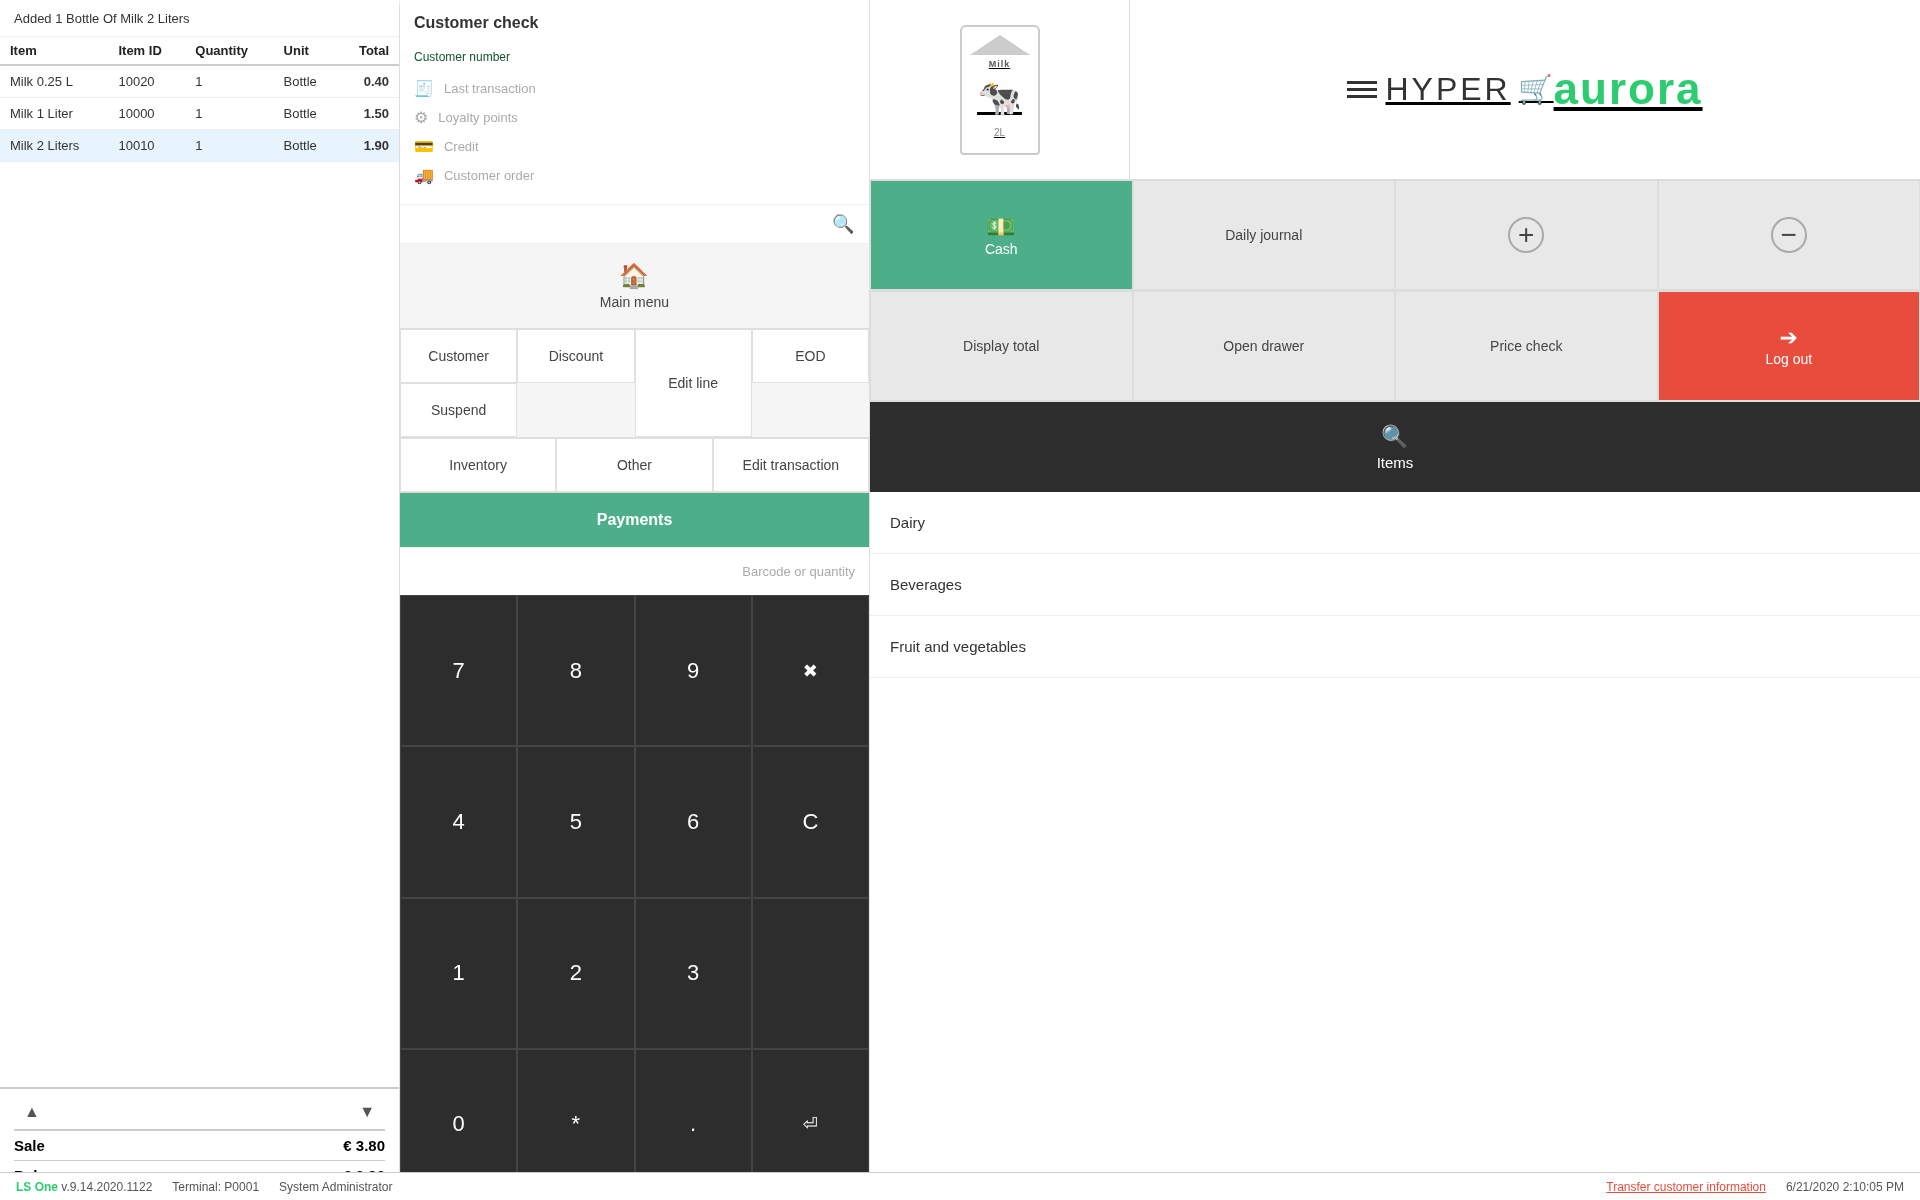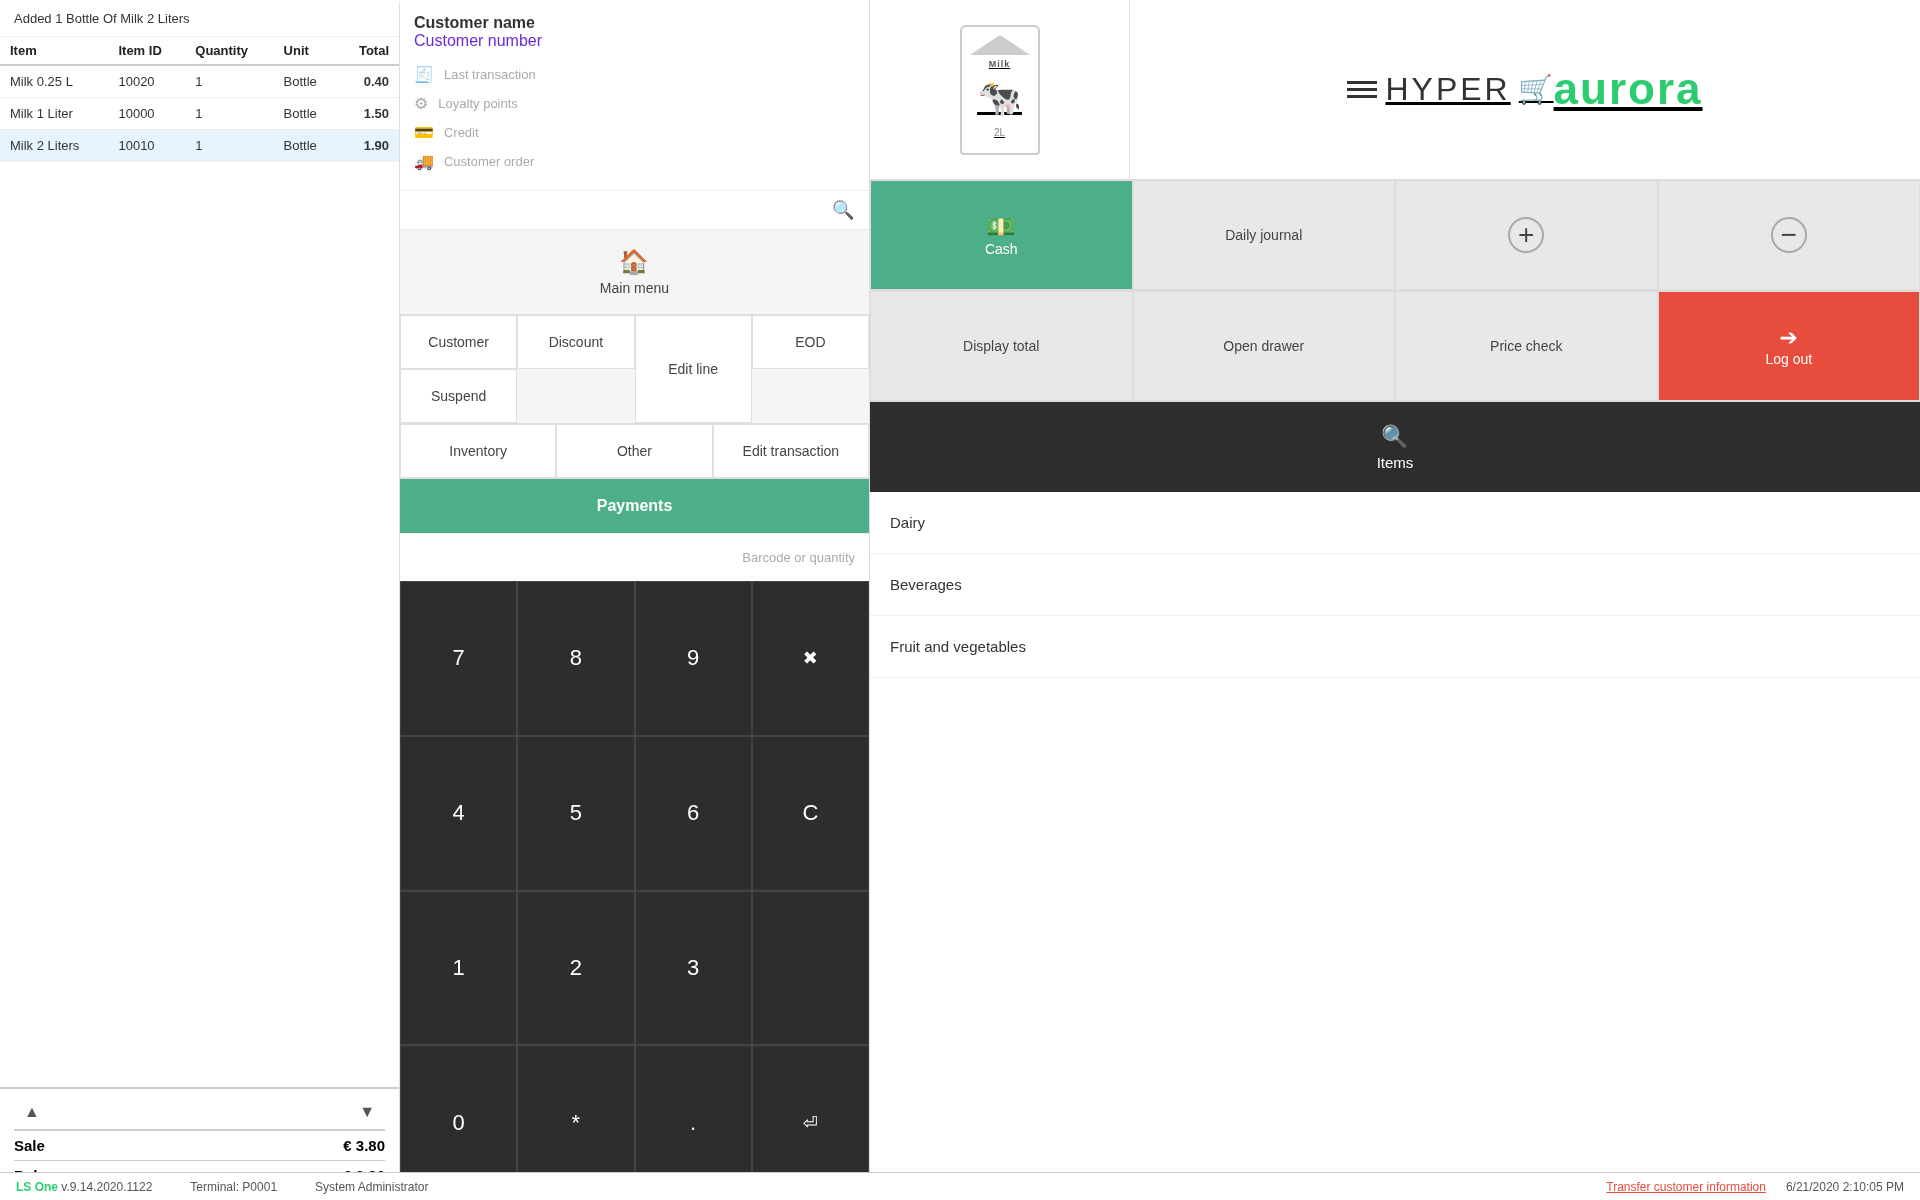--- a/index.html
+++ b/index.html
@@ -26,21 +26,21 @@
     .balance-row { display: flex; justify-content: space-between; align-items: center; padding: 6px 0; border-top: 1px solid #ccc; }
     .balance-label { font-weight: 700; font-size: 15px; }
     .balance-amount { font-weight: 700; font-size: 15px; }
     .scroll-arrows { display: flex; justify-content: space-between; padding: 4px 10px; }
     .scroll-arrow { cursor: pointer; font-size: 16px; color: #555; background: none; border: none; }
 
     
     .middle-panel { width: 470px; background: #f5f5f5; display: flex; flex-direction: column; flex-shrink: 0; border-right: 1px solid #ddd; }
     .customer-section { background: #fff; padding: 14px; border-bottom: 1px solid #eee; }
     .customer-name { font-size: 16px; font-weight: 600; color: #333; }
-    .customer-number { font-size: 16px; color: #6d28d9; margin-bottom: 10px; }
+    .customer-number { font-size: 12px; color: #14532d; margin-bottom: 10px; margin-top: 18px; }
     .customer-menu-item { display: flex; align-items: center; padding: 5px 0; color: #aaa; font-size: 13px; cursor: pointer; }
     .customer-menu-item .icon { margin-right: 10px; font-size: 16px; }
     .customer-search { display: flex; justify-content: flex-end; padding: 8px 14px; border-bottom: 1px solid #eee; background: #fff; }
     .customer-search .search-icon { font-size: 18px; color: #666; cursor: pointer; }
 
     .main-menu-btn { background: #f5f5f5; border: none; border-bottom: 1px solid #ddd; padding: 18px; text-align: center; cursor: pointer; display: flex; flex-direction: column; align-items: center; justify-content: center; font-size: 14px; color: #444; }
     .main-menu-btn .icon { font-size: 24px; margin-bottom: 4px; }
     .action-btn { background: #fff; border: 1px solid #e0e0e0; padding: 18px 10px; text-align: center; cursor: pointer; font-size: 14px; color: #444; }
 
     .payments-btn { background: #4caf89; border: none; padding: 18px; text-align: center; cursor: pointer; font-size: 16px; font-weight: 700; color: #fff; margin: 0; }
@@ -62,21 +62,21 @@
     .right-btn.red { background: #e74c3c; color: #fff; }
 
     .items-btn { background: #2d2d2d; color: #fff; border: none; padding: 20px; text-align: center; cursor: pointer; font-size: 16px; display: flex; flex-direction: column; align-items: center; justify-content: center; min-height: 90px; }
     .items-btn .icon { font-size: 22px; margin-bottom: 4px; }
 
     .category-list { flex: 1; overflow-y: auto; background: #fff; }
     .category-item { padding: 22px 20px; border-bottom: 1px solid #eee; font-size: 15px; color: #333; cursor: pointer; }
 
     
     .status-bar { background: #fff; border-top: 1px solid #ccc; height: 28px; display: flex; align-items: center; justify-content: space-between; padding: 0 16px; font-size: 12px; color: #555; }
-    .status-left { display: flex; gap: 38px; }
+    .status-left { display: flex; gap: 20px; }
     .status-right { display: flex; gap: 20px; }
     .transfer-link { color: #e74c3c; cursor: pointer; text-decoration: underline; }
   </style>
 </head>
 <body>
 
 <div class="main-container" data-name="app-container">
   <div class="top-bar" data-name="top-bar">
 
     <div class="receipt-panel" data-name="receipt-panel">
@@ -132,21 +132,21 @@
         <div class="balance-row" data-name="balance-row">
           <span class="balance-label" data-name="balance-label">Balance</span>
           <span class="balance-amount" data-name="balance-amount">€ 3.80</span>
         </div>
       </div>
     </div>
 
     <div class="middle-panel" data-name="middle-panel">
 
       <div class="customer-section" data-name="customer-section">
-        <div class="customer-name" data-name="customer-name">Customer name</div>
+        <div class="customer-name" data-name="customer-name">Customer check</div>
         <div class="customer-number" data-name="customer-number">Customer number</div>
         <div id="customer-menu" data-name="customer-menu">
             <div class="customer-menu-item" data-name="customer-menu-item">
               <span class="icon" data-name="menu-icon">🧾</span>
               <span data-name="menu-item-label">Last transaction</span>
             </div>
             <div class="customer-menu-item" data-name="customer-menu-item">
               <span class="icon" data-name="menu-icon">⚙</span>
               <span data-name="menu-item-label">Loyalty points</span>
             </div>

